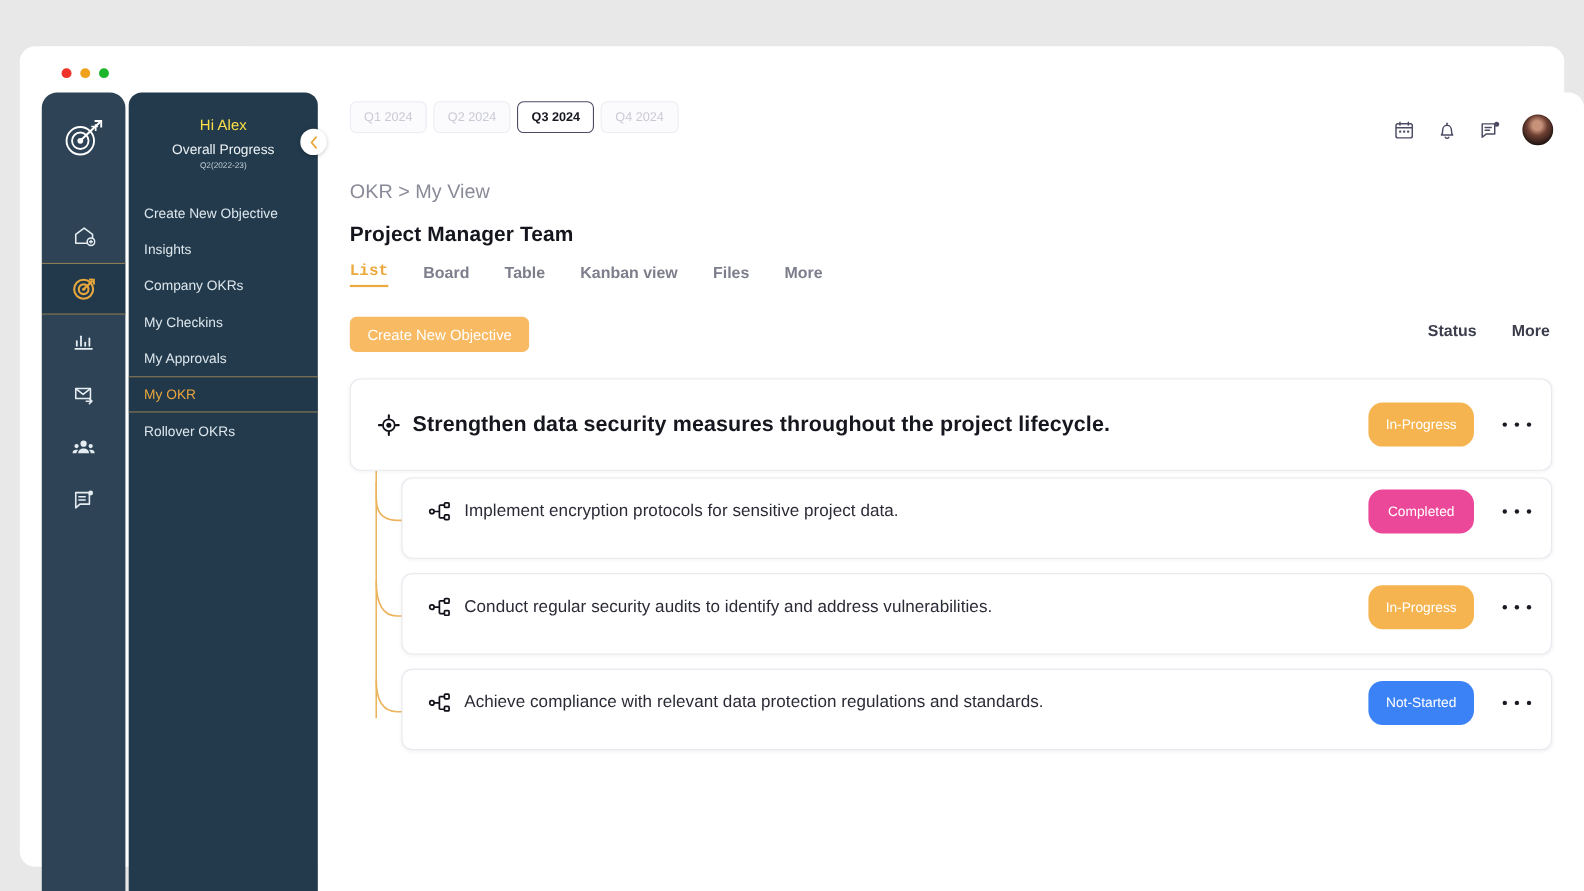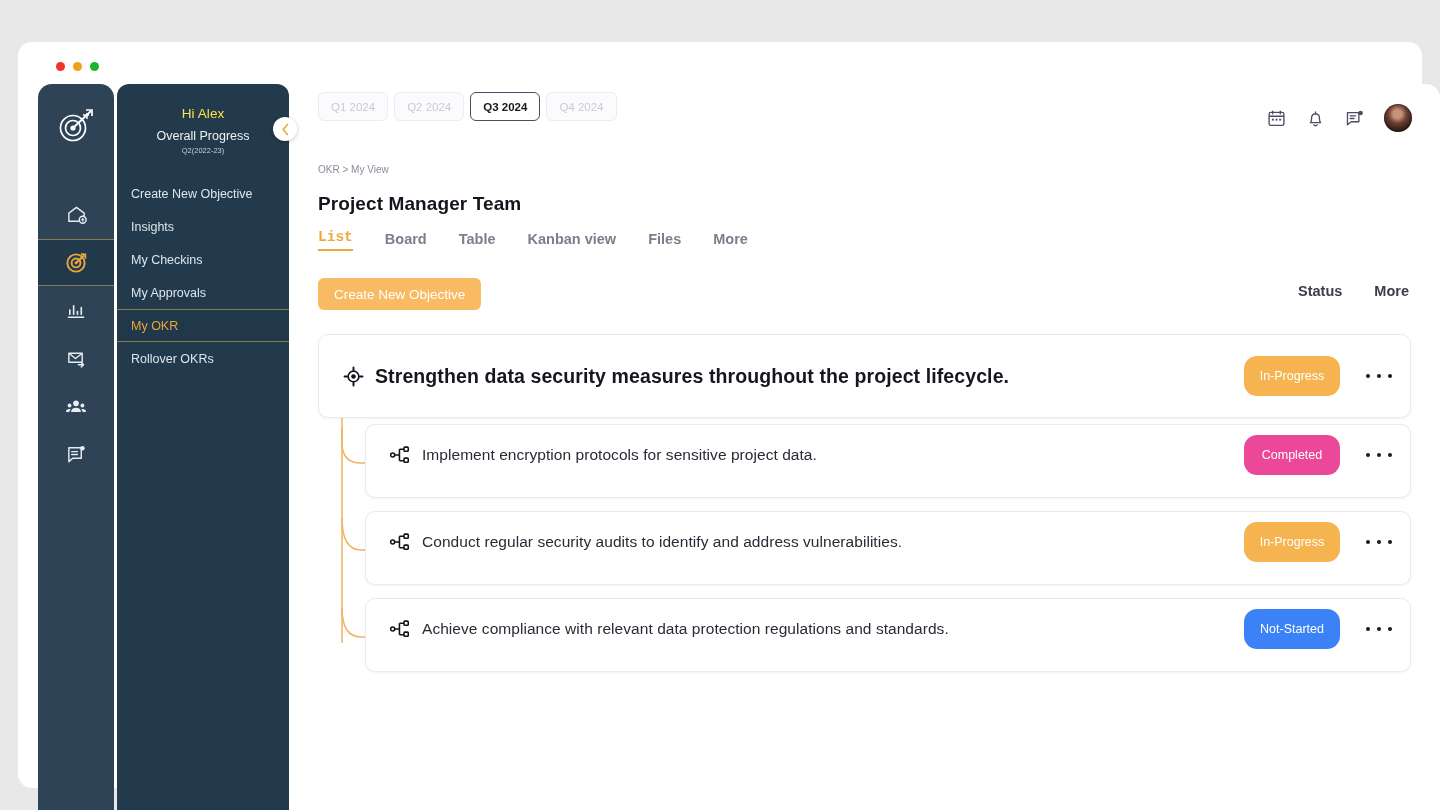--- a/index.html
+++ b/index.html
@@ -143,21 +143,21 @@
   #avatar {
     width: 28px; height: 28px; border-radius: 50%;
     background: radial-gradient(circle at 48% 36%, #c79279 0 18%, #6e3f33 40%, #2b1a16 72%, #1a1210 100%);
     box-shadow: inset 0 0 0 1px rgba(0,0,0,.18);
     cursor: pointer;
   }
 
   
   #breadcrumb {
     margin: 18px 0 0 29px;
-    font-size: 10px; color: #8a8b98;
+    font-size: 18px; color: #8a8b98;
   }
   #page-title {
     margin: 18px 0 0 29px;
     font-size: 19px; font-weight: bold; color: #15161d;
     letter-spacing: .1px;
   }
   #view-tabs {
     margin: 14px 0 0 29px;
     display: flex; gap: 32px; align-items: flex-end;
   }
@@ -339,20 +339,23 @@
       <div id="progress-period">Q2(2022-23)</div>
     </div>
     <div id="menu-list">
       <div class="menu-item">
           <span>Create New Objective</span>
         </div>
       <div class="menu-item">
           <span>Insights</span>
         </div>
       <div class="menu-item">
+          <span>Company OKRs</span>
+        </div>
+      <div class="menu-item">
           <span>My  Checkins</span>
         </div>
       <div class="menu-item">
           <span>My Approvals</span>
         </div>
       <div class="menu-item active">
           <span>My OKR</span>
         </div>
       <div class="menu-item">
           <span>Rollover OKRs</span>

